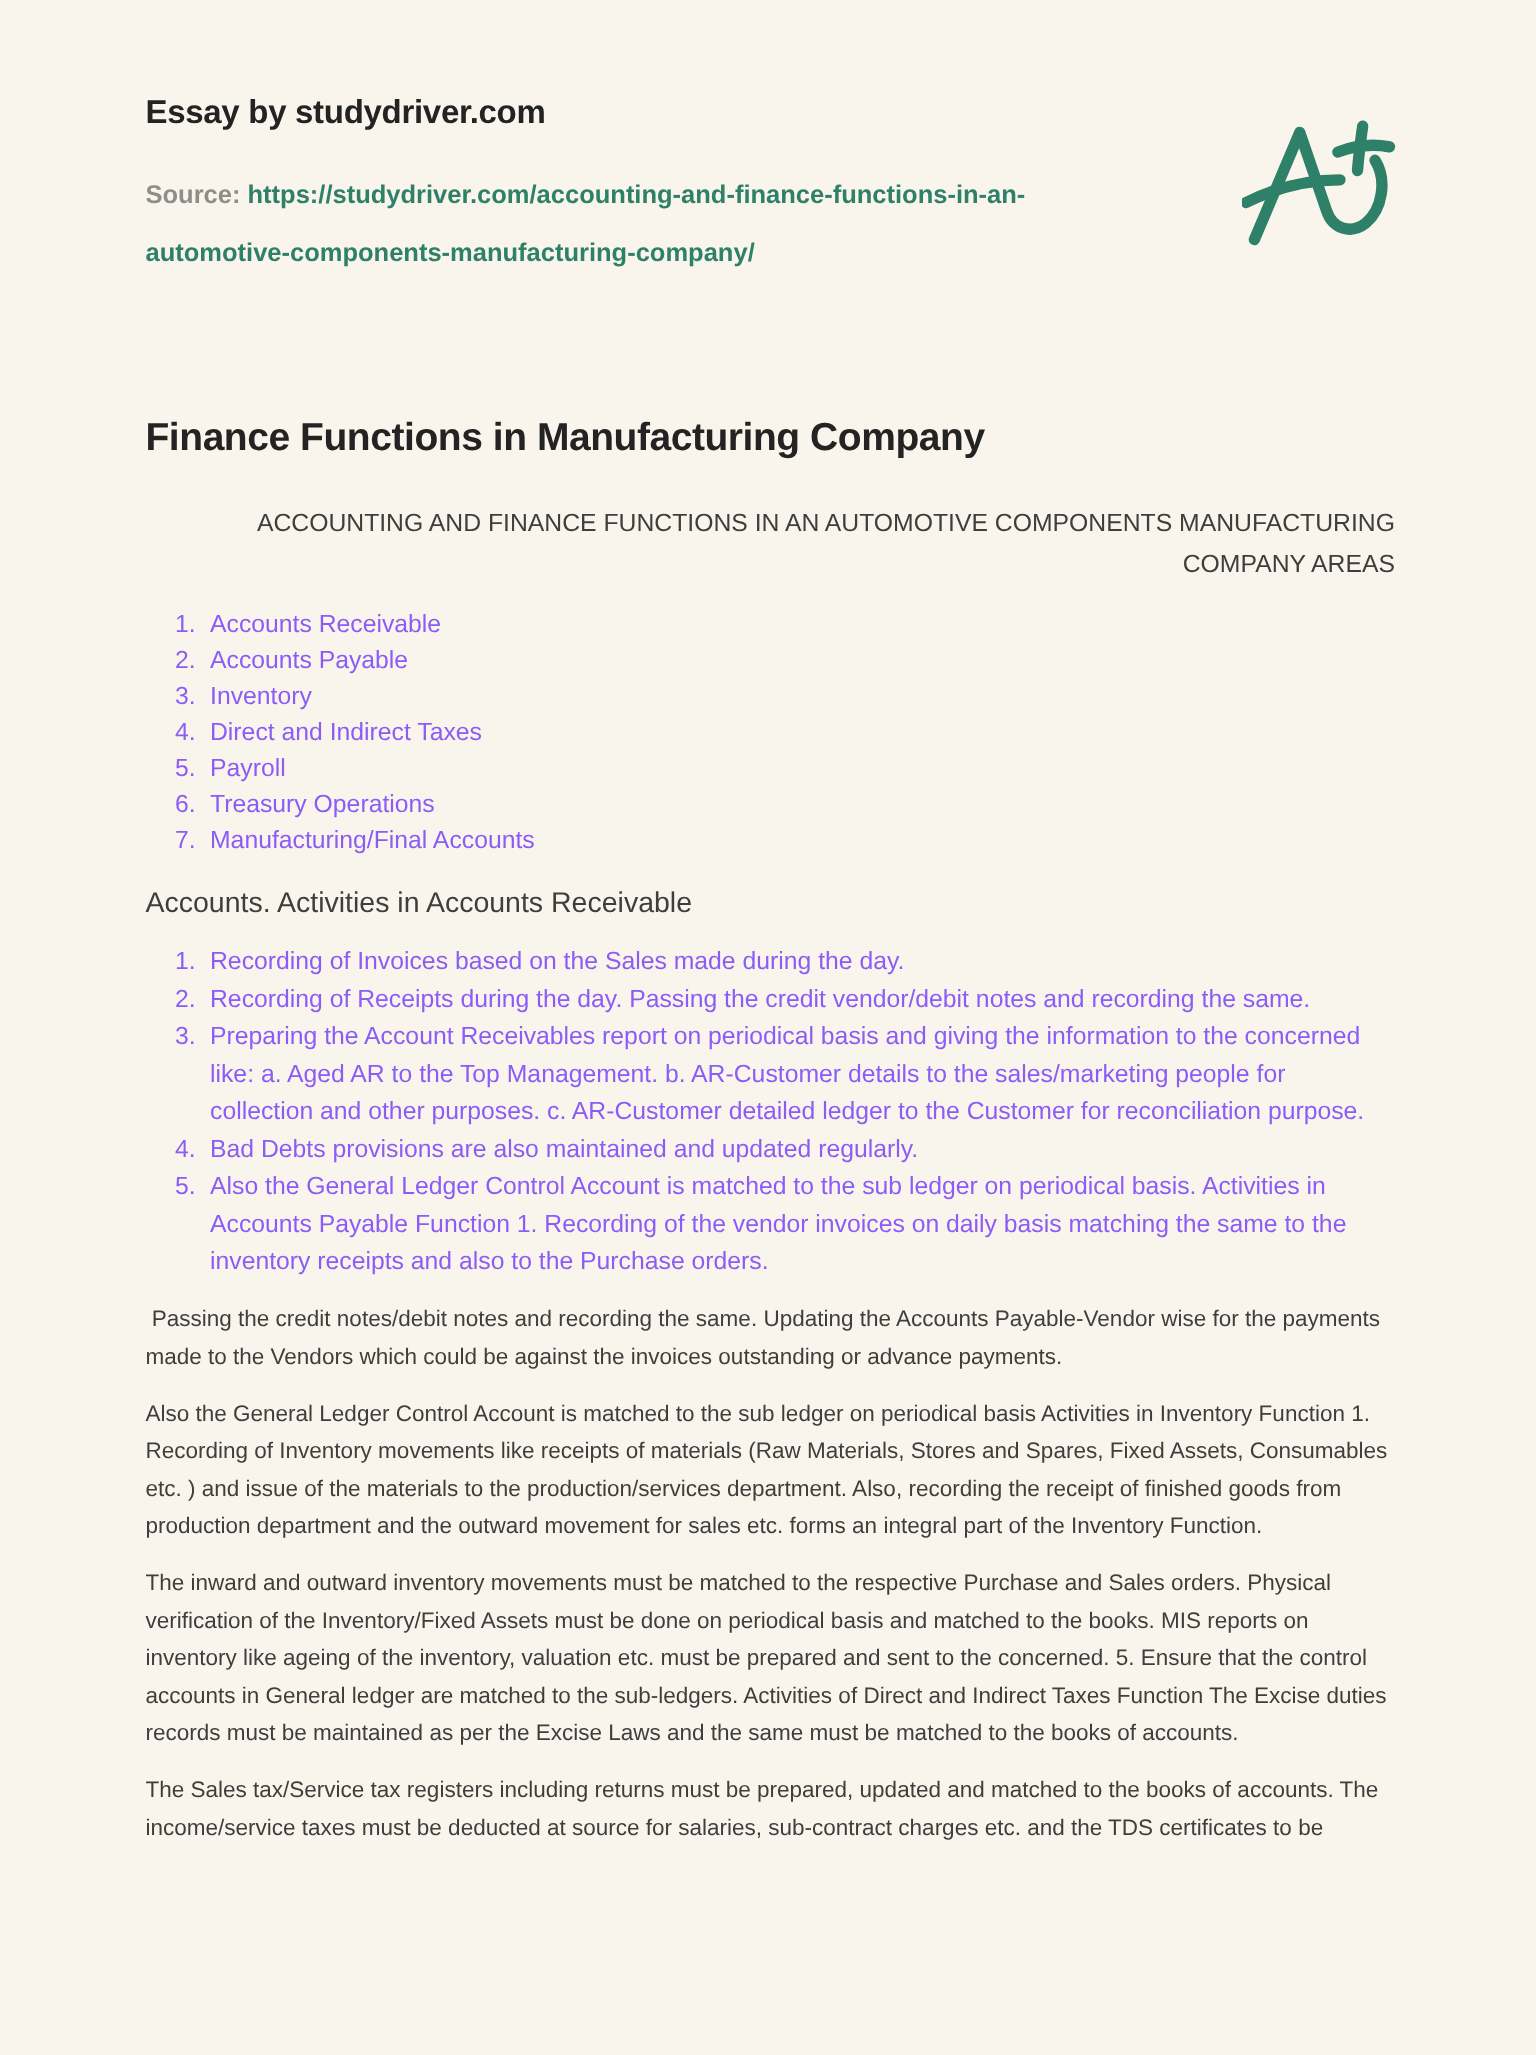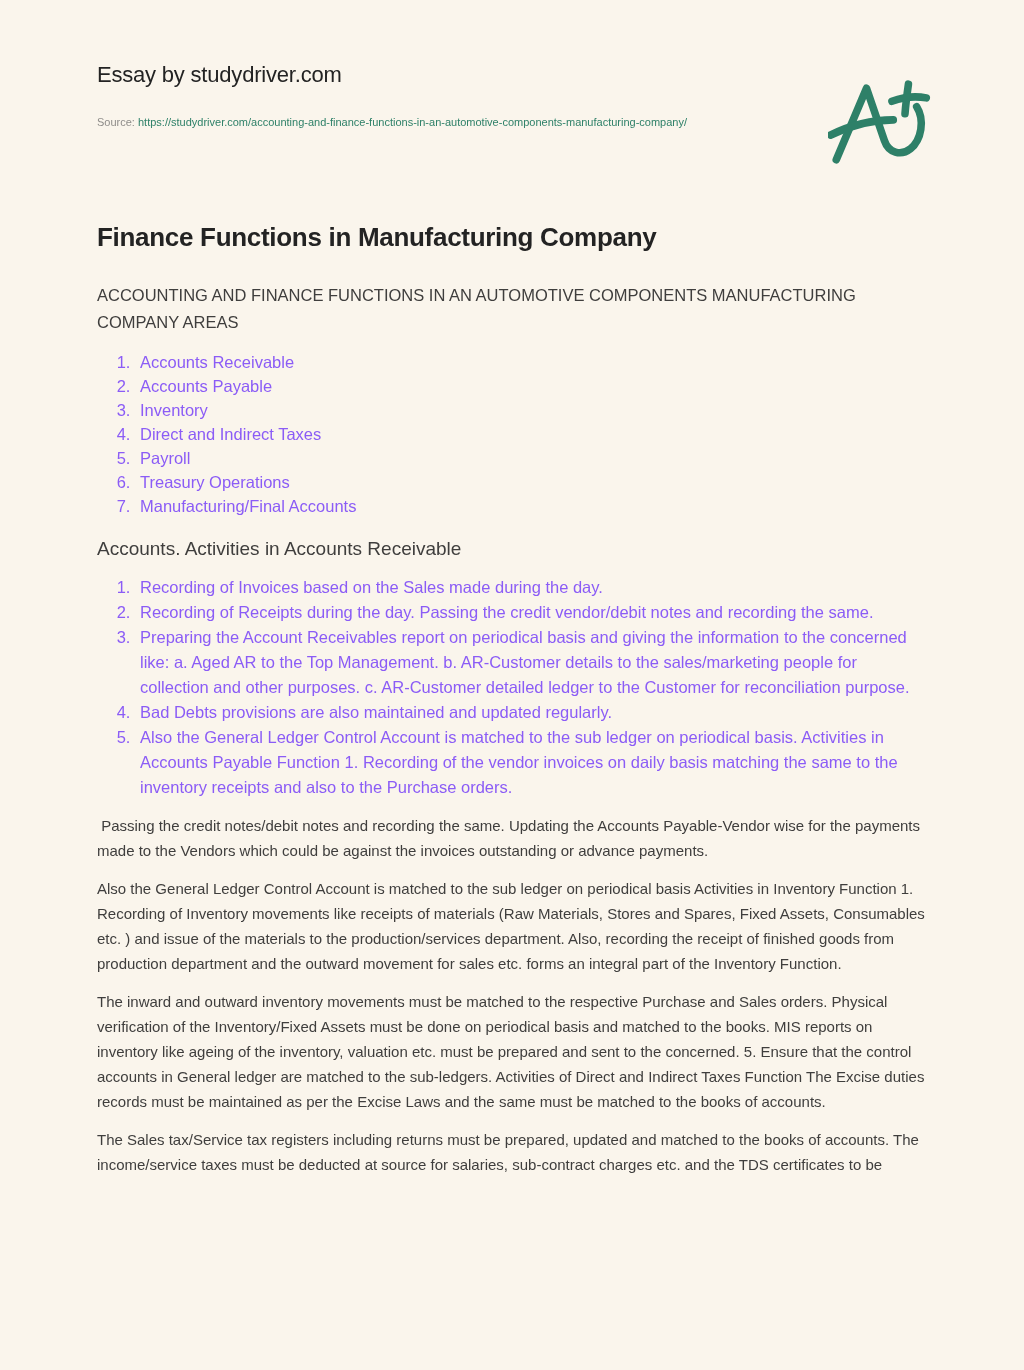--- a/index.html
+++ b/index.html
@@ -14,29 +14,30 @@
     width: 1024px;
     height: 1370px;
     margin: 0 auto;
     background: #faf5ec;
     padding: 62px 94px 0 97px;
     overflow: hidden;
   }
   
   .essay-by {
     font-size: 22px;
-    font-weight: 400;
+    font-weight: 700;
     color: #232323;
     letter-spacing: -0.2px;
   }
   .source {
     margin: 22px 0 0;
     max-width: 655px;
-    font-size: 11px;
-    line-height: 24px;
+    font-size: 17px;
+    line-height: 39px;
+    font-weight: bold;
   }
   .source-label { color: #8f8d8a; }
   .source-link {
     color: #2e8068;
     text-decoration: none;
     word-break: break-word;
   }
   .logo {
     position: absolute;
     top: 70px;
@@ -52,20 +53,21 @@
     line-height: 38px;
     font-weight: 700;
     color: #232323;
     letter-spacing: -0.3px;
   }
   .subtitle {
     margin: 26px 0 0;
     font-size: 16.5px;
     line-height: 27px;
     color: #3f3e3d;
+    text-align: right;
   }
   ol.doc-list {
     margin: 14px 0 0;
     padding-left: 38px;
     font-size: 16.5px;
     color: #8b5cf6;
   }
   ol.areas-list { line-height: 24px; }
   ol.ar-list { line-height: 25px; }
   ol.doc-list li { padding-left: 5px; }

